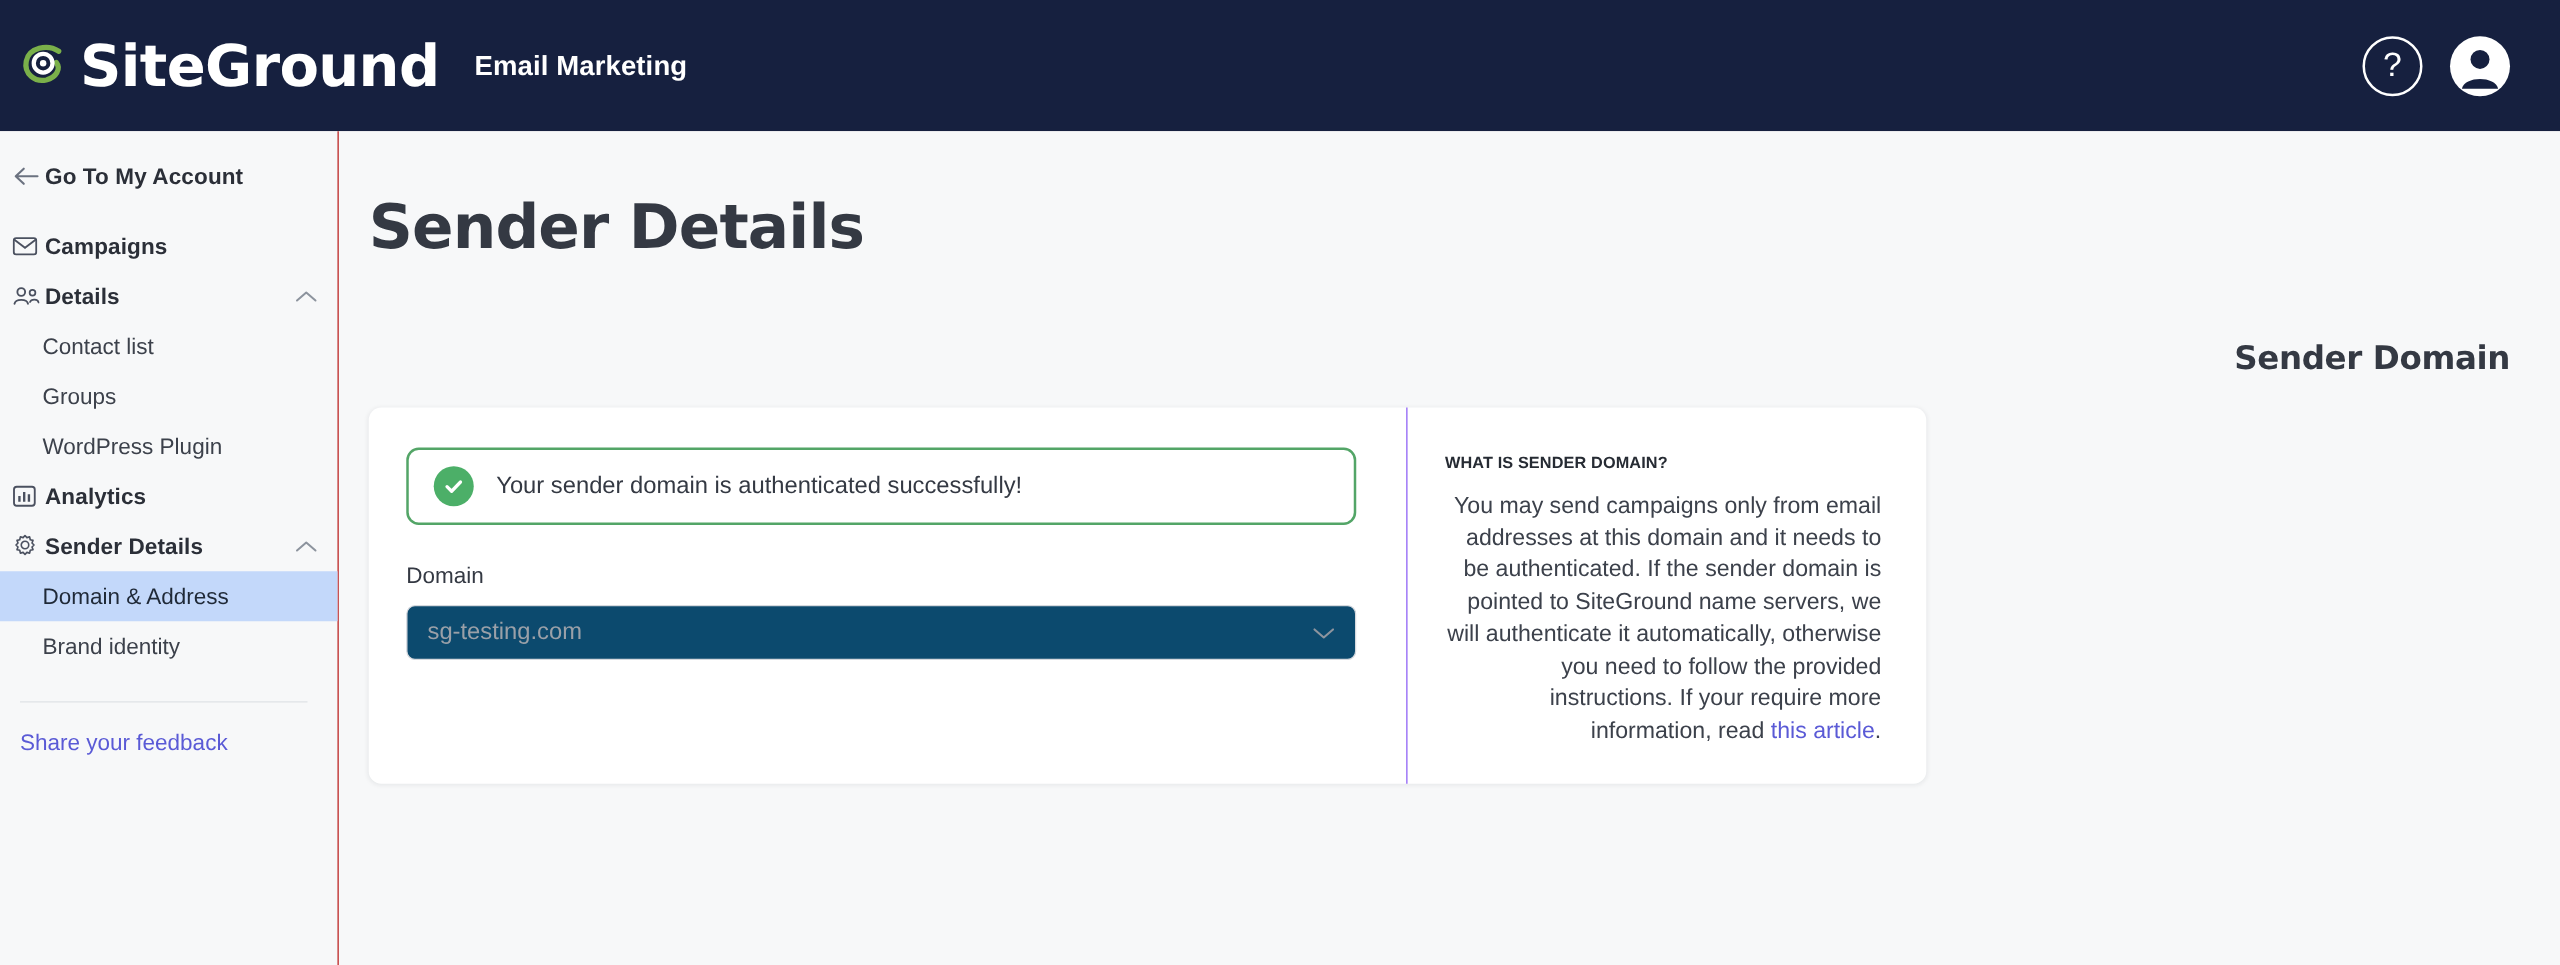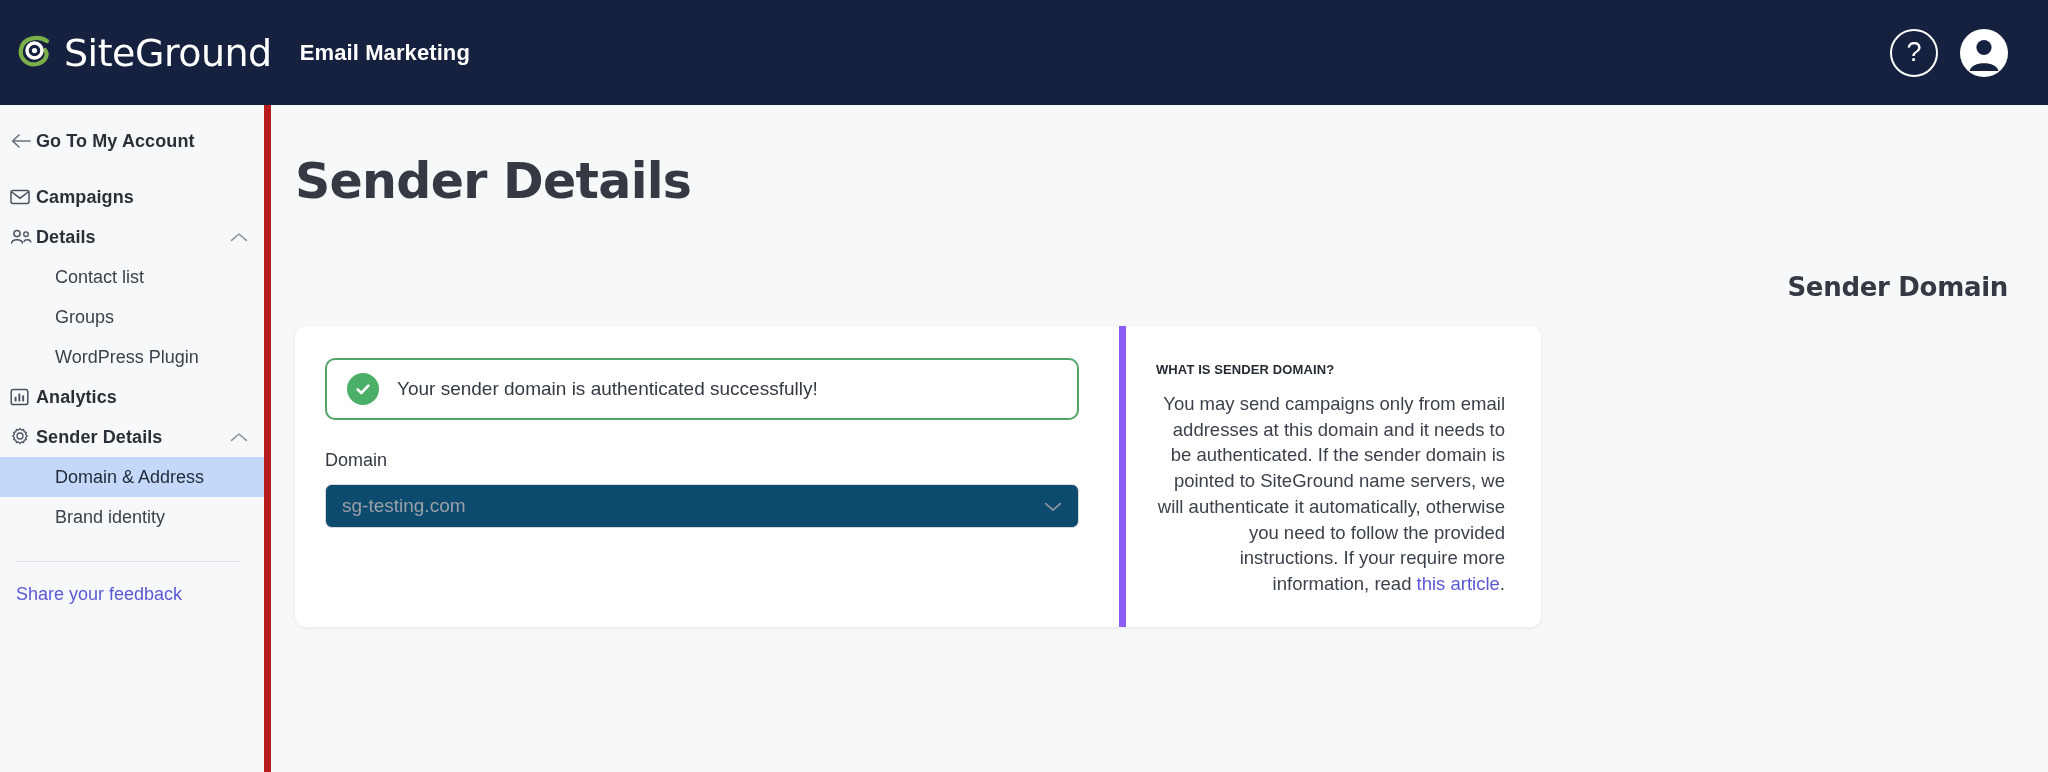--- a/index.html
+++ b/index.html
@@ -19,22 +19,22 @@
     background: #16203f;
     display: flex;
     align-items: center;
     padding: 0 40px 0 14px;
     flex: 0 0 105px;
   }
   .logo-wrap { display: flex; align-items: center; gap: 4px; }
   .logo-mark { width: 46px; height: 46px; position: relative; flex: 0 0 46px; }
   .logo-text {
     color: #ffffff;
-    font-size: 38px;
-    font-weight: 400;
+    font-size: 46px;
+    font-weight: 700;
     letter-spacing: -0.5px;
     font-family: "DejaVu Sans", sans-serif;
   }
   .app-title {
     color: #ffffff;
     font-size: 22px;
     font-weight: 700;
     margin-left: 28px;
     letter-spacing: 0.1px;
   }
@@ -55,21 +55,21 @@
   }
 
   
   .body-row { display: flex; flex: 1 1 auto; min-height: 0; }
 
   
   .sidebar {
     width: 271px;
     flex: 0 0 271px;
     background: #f7f8f9;
-    border-right: 7px solid #b91c1c;
+    border-right: 1px solid #b91c1c;
     padding-top: 16px;
     position: relative;
   }
   .nav-row {
     display: flex;
     align-items: center;
     height: 40px;
     padding: 0 16px 0 10px;
     cursor: pointer;
     color: #2b2f38;
@@ -80,21 +80,21 @@
     color: #5d6470;
   }
   .nav-label-top {
     font-size: 18px; font-weight: 700; color: #2b2f38; letter-spacing: 0.1px;
   }
   .nav-chevron { margin-left: auto; color: #8d949e; display:flex; align-items:center;}
   .back-row { margin-bottom: 16px; }
   .sub-row {
     display: flex; align-items: center;
     height: 40px;
-    padding-left: 55px;
+    padding-left: 34px;
     cursor: pointer;
     font-size: 18px;
     color: #3c414b;
     font-weight: 400;
   }
   .sub-row.active { background: #c3d8fa; color: #1f2937; }
   .sb-divider {
     height: 1px; background: #dfe2e6;
     margin: 24px 24px 0 16px;
   }
@@ -137,21 +137,21 @@
     background: #ffffff;
     border-radius: 10px;
     box-shadow: 0 1px 4px rgba(16,24,40,0.08);
     display: flex;
     min-height: 276px;
     max-width: 1246px;
   }
   .card-left {
     flex: 1 1 auto;
     padding: 32px 40px 36px 30px;
-    border-right: 7px solid #8b5cf6;
+    border-right: 1px solid #8b5cf6;
     min-width: 0;
   }
   .card-right {
     width: 415px;
     flex: 0 0 415px;
     padding: 36px 36px 30px 30px;
   }
 
   .alert-success {
     border: 2px solid #53a567;

